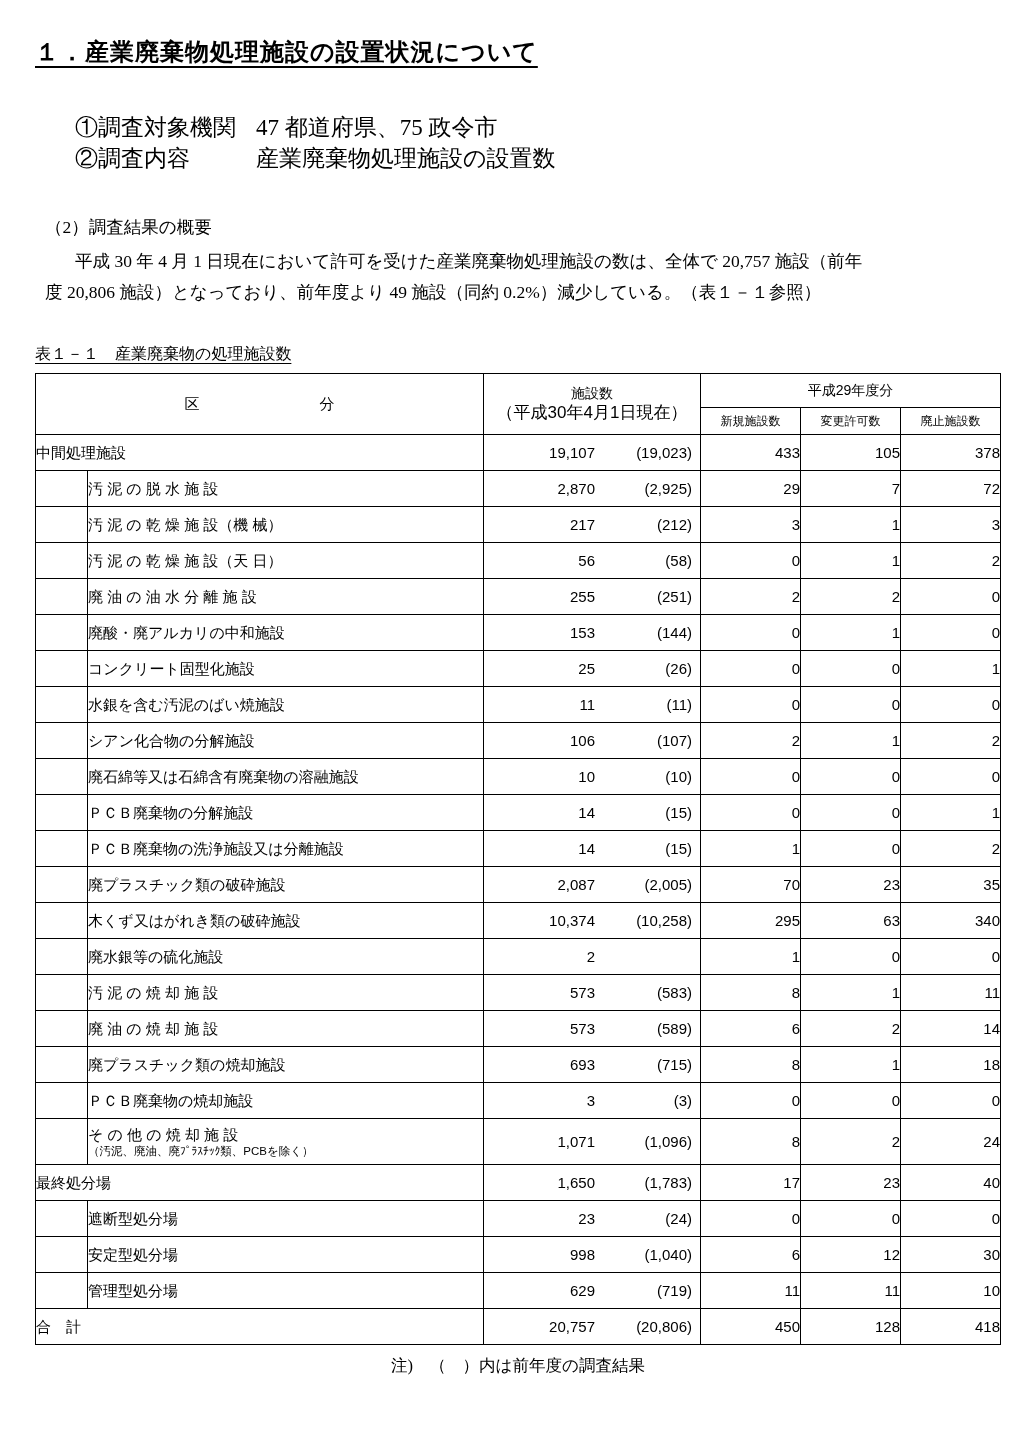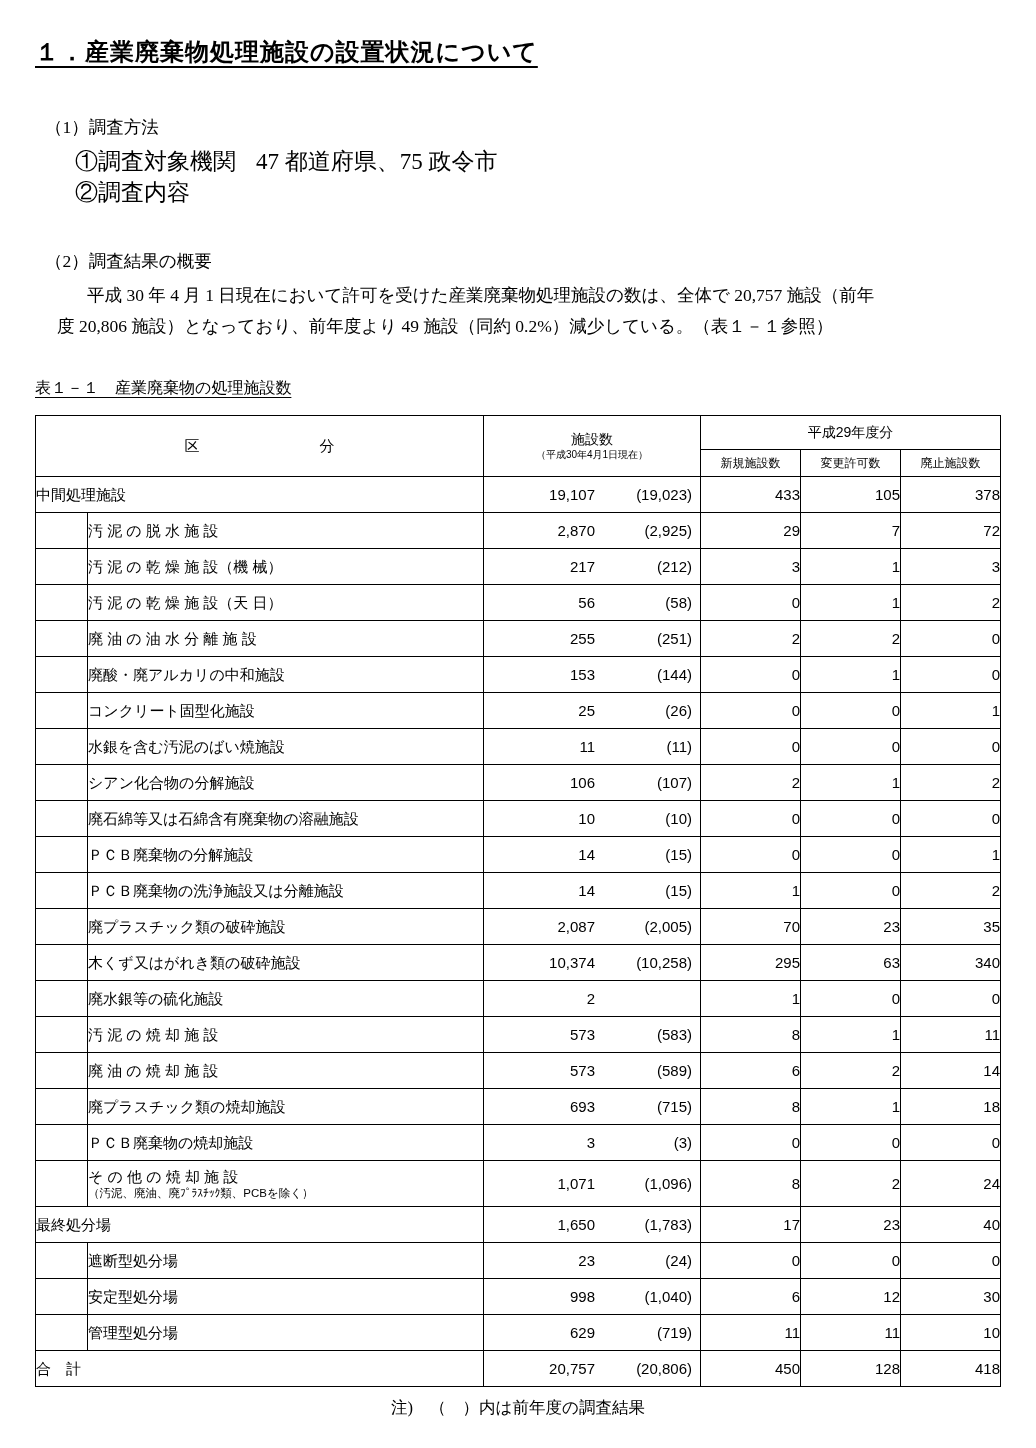--- a/index.html
+++ b/index.html
@@ -19,43 +19,43 @@
     margin: 4px 0 0 0;
   }
 
   .section1 { margin-top: 44px; }
   .section-heading { font-size: 17.5px; margin-left: 10px; line-height: 30px; }
   .method-items { margin: 4px 0 0 40px; }
   .method-item { display: flex; font-size: 23px; line-height: 31px; }
   .method-label { width: 181px; }
 
   .section2 { margin-top: 38px; }
-  .para { margin: 4px 0 0 22px; font-size: 17.5px; line-height: 31px; }
+  .para { margin: 4px 0 0 10px; font-size: 17.5px; line-height: 31px; }
   .para-line { display: block; }
   .para-line.first { padding-left: 30px; }
 
   .table-title-wrap { margin-top: 36px; }
   .table-title {
     display: inline-block; font-size: 16px;
     text-decoration: underline; text-underline-offset: 4px;
-    margin-bottom: 13px;
+    margin-bottom: 5px;
   }
 
   table.facility {
     border-collapse: collapse; table-layout: fixed;
     width: 966px; margin-top: 3px;
     font-family: "Liberation Sans", "DejaVu Sans", sans-serif;
     font-size: 15px;
   }
   table.facility th, table.facility td { border: 1px solid #000; padding: 0; }
 
   thead th { font-weight: normal; text-align: center; vertical-align: middle; }
   .th-category { font-size: 15px; }
   .th-count { font-size: 14px; line-height: 1.25; }
-  .th-count .sub { font-size: 10px; }
+  .th-count .sub { font-size: 17px; }
   .th-h29 { height: 34px; font-size: 14px; }
   .th-stat { height: 27px; font-size: 12px; }
 
   tbody td { height: 36px; vertical-align: middle; }
   tr.tall-row td { height: 46px; }
 
   .indent-cell { border-top: none; border-bottom: none; }
   .label-cell { padding-left: 7px; line-height: 1.2; }
   .top-label { padding-left: 5px; }
   .label-note { font-size: 11.5px; line-height: 1.1; margin-top: 1px; }
@@ -72,28 +72,28 @@
   .footnote { margin-top: 10px; font-size: 16.5px; text-align: center; }
 </style>
 </head>
 <body>
 
 <div class="page">
 
   <div class="doc-title">１．産業廃棄物処理施設の設置状況について</div>
 
   <div class="section1">
-    <div class="section-heading">（1）調査方法</div>
     <div class="method-items">
       <div class="method-item">
         <span class="method-label">①調査対象機関</span>
         <span class="method-value">47 都道府県、75 政令市</span>
       </div>
       <div class="method-item">
         <span class="method-label">②調査内容</span>
+        <span class="method-value">産業廃棄物処理施設の設置数</span>
       </div>
     </div>
   </div>
 
   <div class="section2">
     <div class="section-heading">（2）調査結果の概要</div>
     <p class="para">
       <span class="para-line first">平成 30 年 4 月 1 日現在において許可を受けた産業廃棄物処理施設の数は、全体で 20,757 施設（前年</span>
       <span class="para-line">度 20,806 施設）となっており、前年度より 49 施設（同約 0.2%）減少している。（表１－１参照）</span>
     </p>

